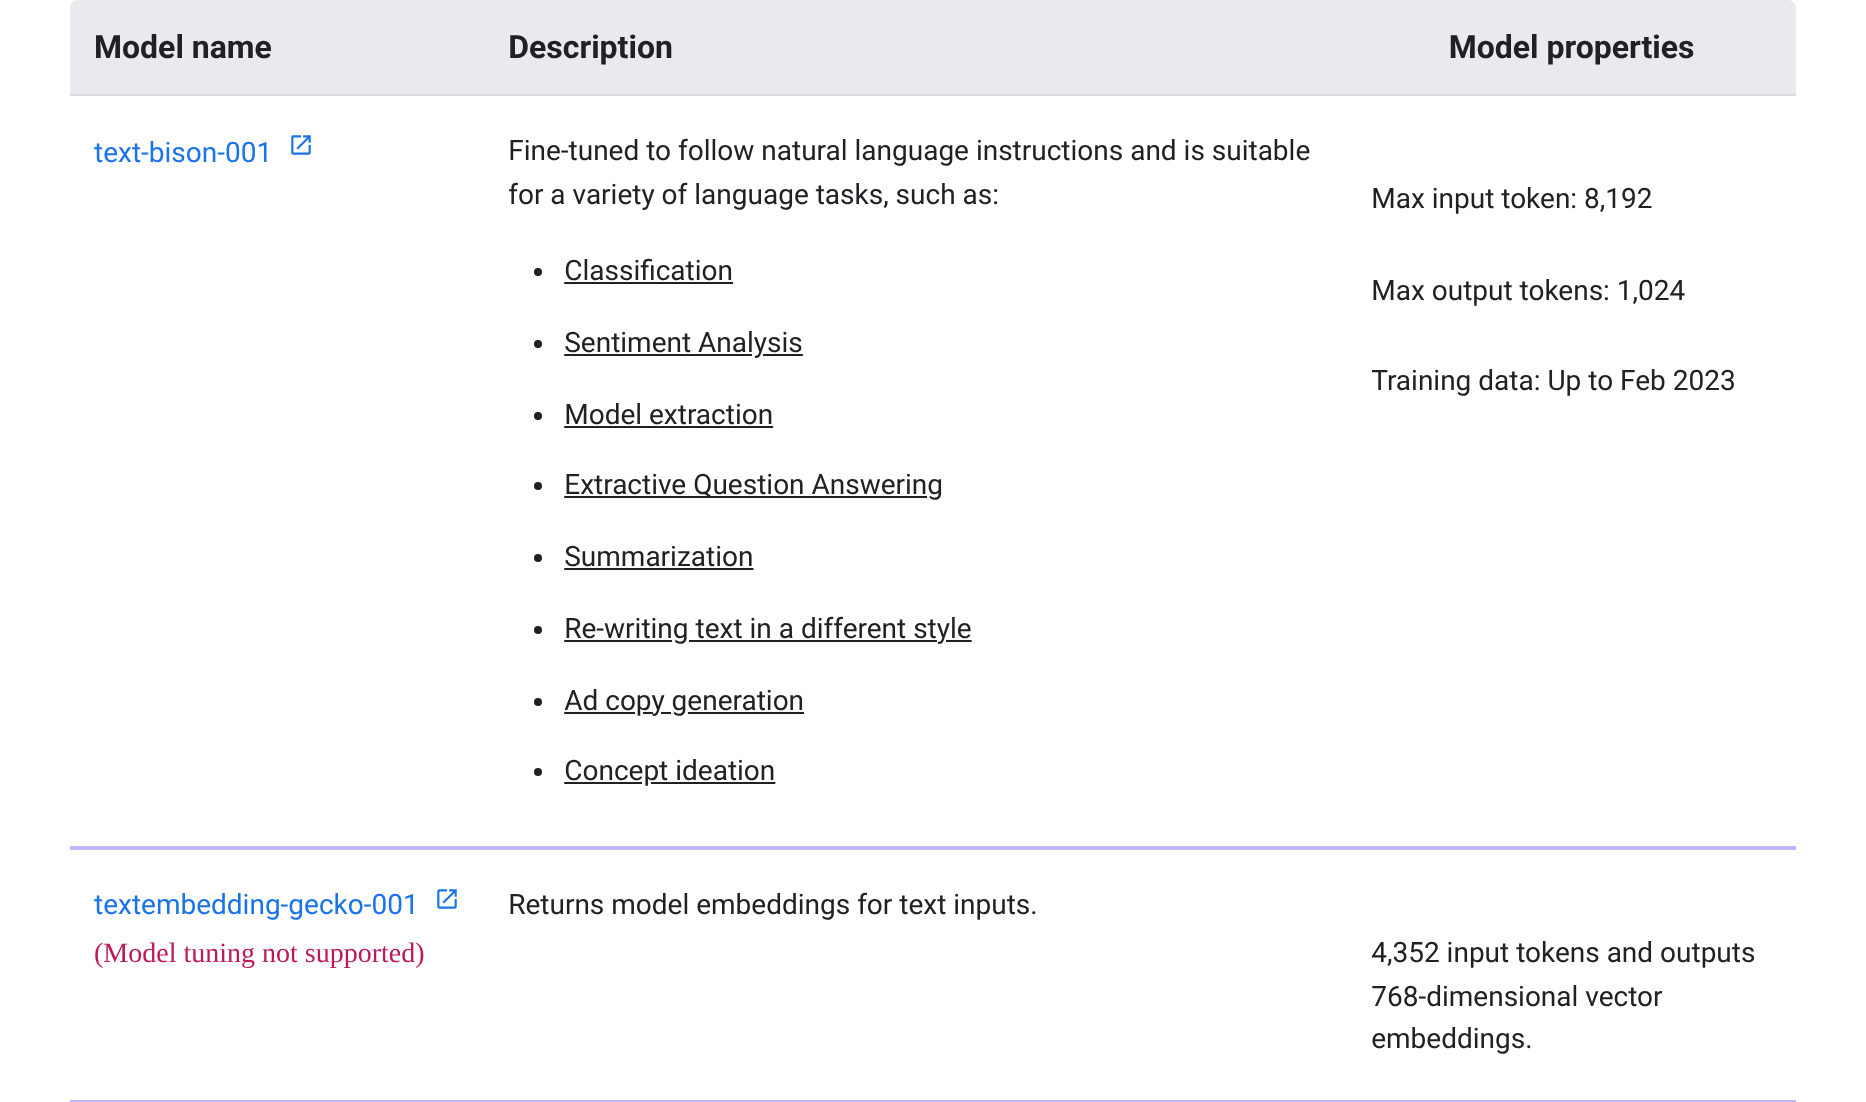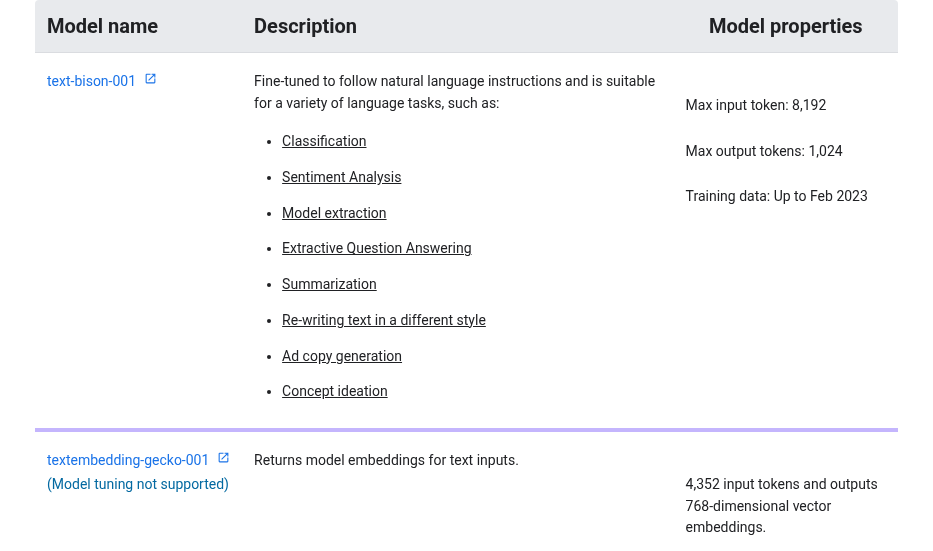--- a/index.html
+++ b/index.html
@@ -21,36 +21,36 @@
     }
     table {
       width: 100%;
       border-collapse: collapse;
       table-layout: fixed;
     }
     thead th {
       background: #e8eaed;
       text-align: left;
       font-weight: 700;
-      font-size: 20px;
+      font-size: 16px;
       padding: 14px 12px 14px 12px;
       color: #202124;
       border-bottom: 1px solid #dadce0;
     }
     thead th:first-child {
       border-top-left-radius: 4px;
     }
     thead th:last-child {
       border-top-right-radius: 4px;
       text-align: center;
     }
     tbody td {
       padding: 18px 12px 18px 12px;
       vertical-align: top;
-      border-bottom: 4px solid #c4b5fd;
+      border-bottom: 2px solid #c4b5fd;
       line-height: 1.55;
     }
     col.col-name { width: 24%; }
     col.col-desc { width: 50%; }
     col.col-props { width: 26%; }
     a.model-link {
       color: #1a73e8;
       text-decoration: none;
       font-weight: 400;
     }
@@ -60,23 +60,24 @@
       margin-left: 4px;
       position: relative;
       top: -1px;
     }
     .ext-icon svg {
       width: 13px;
       height: 13px;
       fill: #1a73e8;
     }
     .subtext {
-      color: #0369a1;
+      color: #be185d;
       display: block;
       margin-top: 2px;
+      font-family: Liberation Serif, serif;
     }
     ul.desc-list {
       margin: 10px 0 0 0;
       padding-left: 28px;
     }
     ul.desc-list li {
       margin: 0;
       padding: 7px 0 7px 0;
       list-style-type: disc;
       text-decoration: underline;

